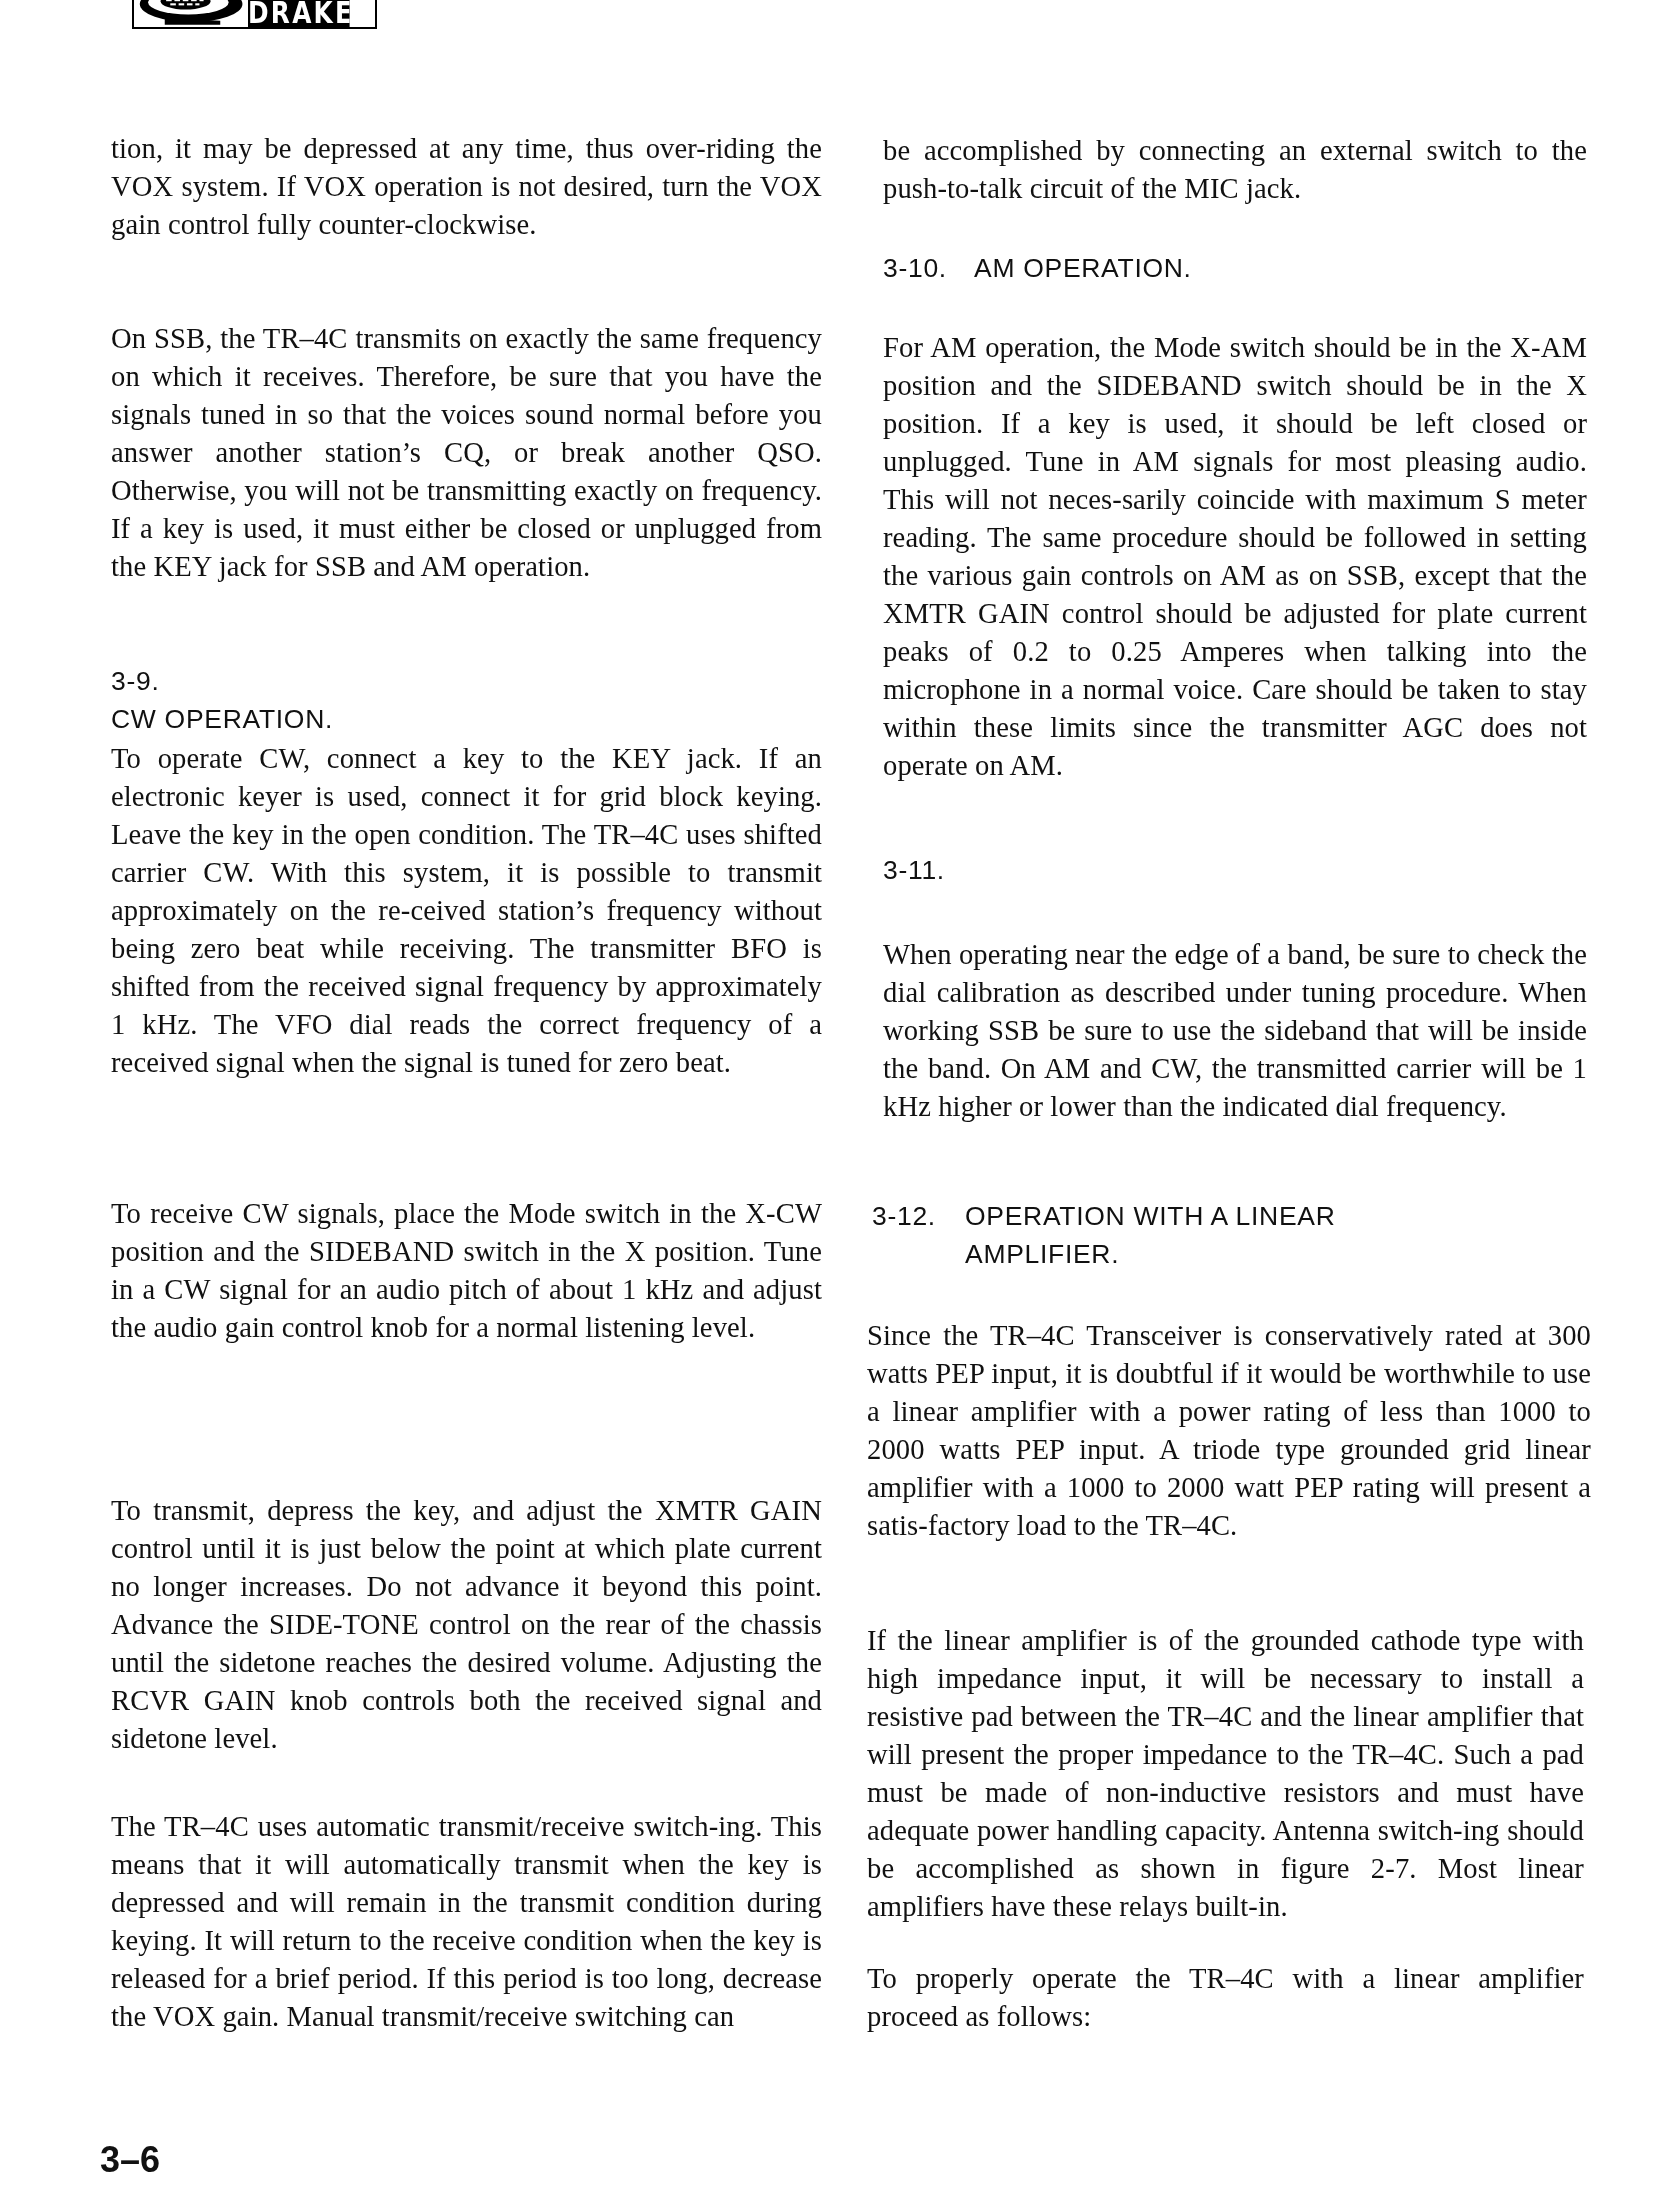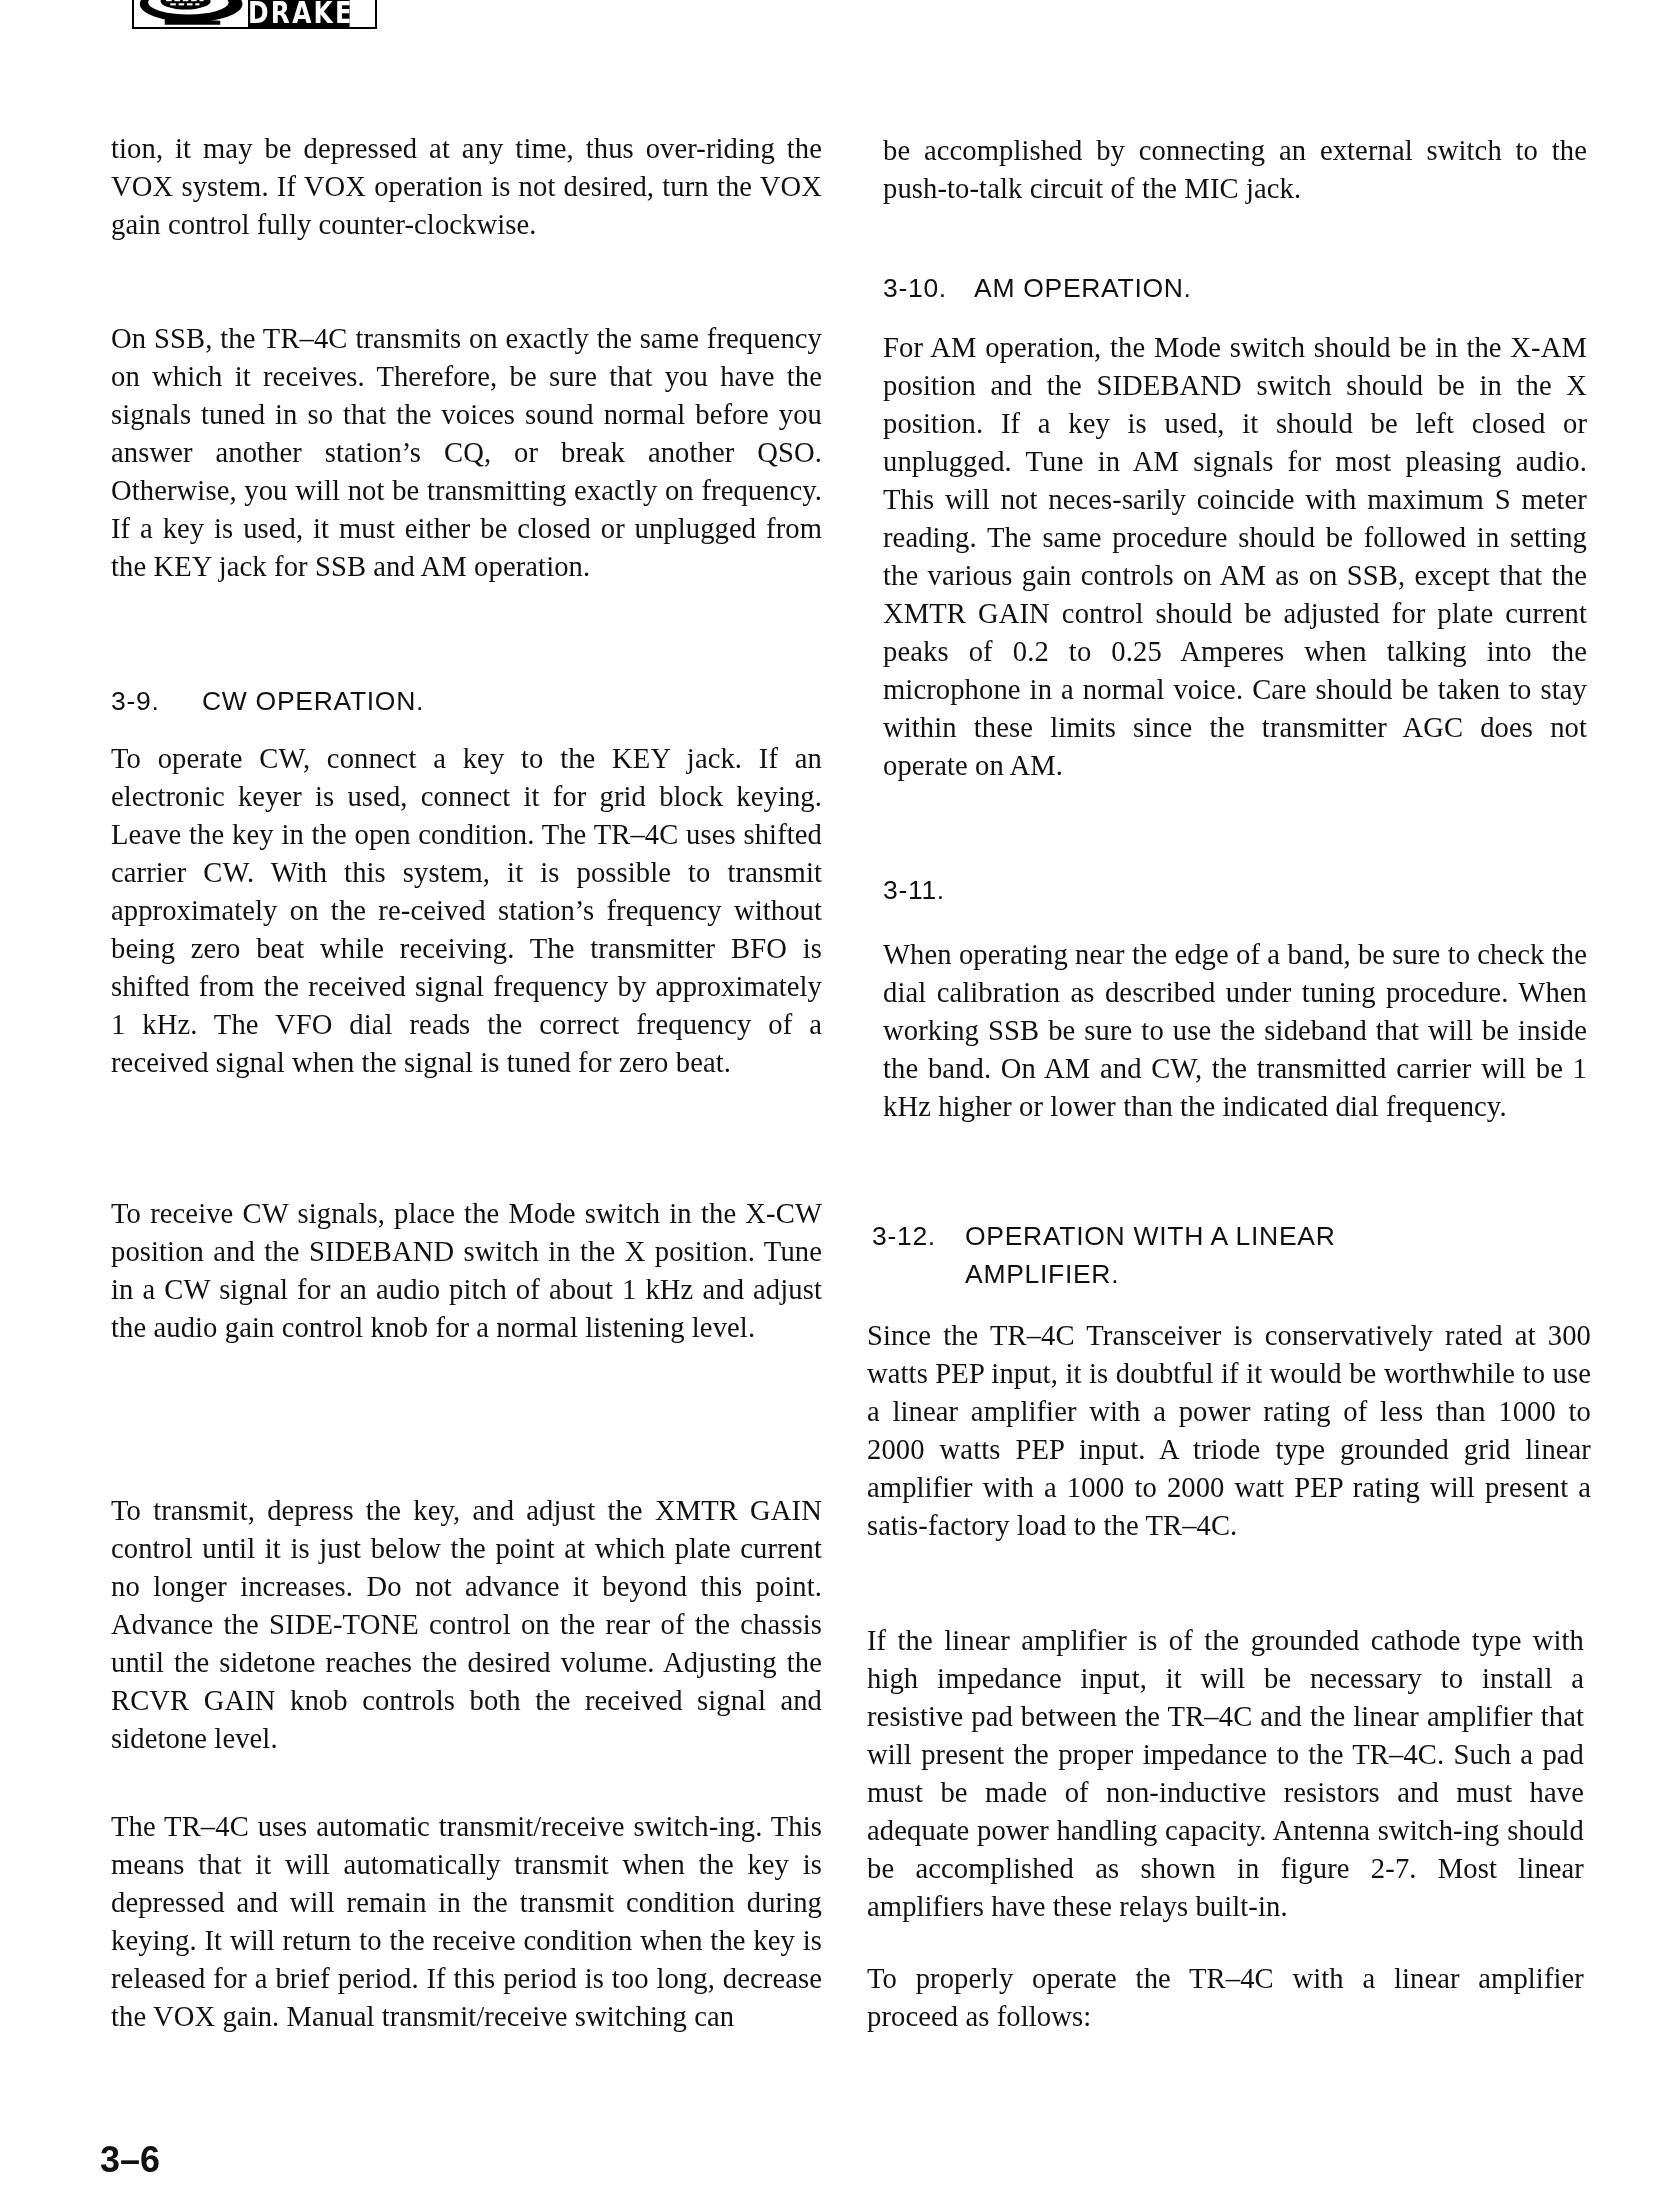--- a/index.html
+++ b/index.html
@@ -4,21 +4,21 @@
 <style>
   html, body { margin: 0; padding: 0; background: #ffffff; }
   body { width: 1672px; height: 2194px; position: relative; overflow: hidden; color: #111; }
   .logo { position: absolute; left: 132px; top: 0; width: 245px; height: 29px; display: flex; border: 2.1px solid #000; border-top: none; box-sizing: border-box; }
   .logo-mark { width: 114px; height: 100%; background: #fff; position: relative; overflow: hidden; }
   .logo-mark svg { position: absolute; left: 2.8px; top: -2.8px; }
   .logo-word { flex: 1; background: #000; color: #fff; font-family: "DejaVu Sans", sans-serif; font-weight: bold; font-size: 31px; line-height: 25px; letter-spacing: 2.8px; text-align: center; overflow: hidden; transform: scaleX(0.8); transform-origin: left top; width: 160px; }
   .block { position: absolute; font-family: "Liberation Serif", serif; font-size: 28.6px; line-height: 38px; text-align: justify; text-align-last: left; letter-spacing: 0.1px; }
   .col-left { left: 111px; width: 711px; }
   .col-right { left: 883px; width: 704px; }
-  .heading { position: absolute; font-family: "Liberation Sans", sans-serif; font-size: 26.5px; line-height: 38px; letter-spacing: 0.7px; display: flex; margin-top: 20px; }
+  .heading { position: absolute; font-family: "Liberation Sans", sans-serif; font-size: 26.5px; line-height: 38px; letter-spacing: 0.7px; display: flex; }
   .heading .num { display: inline-block; width: 91px; }
   .heading .ttl { display: inline-block; }
   .pagenum { position: absolute; left: 100px; top: 2139px; font-family: Liberation Sans, sans-serif; font-weight: bold; font-size: 36px; }
 </style>
 </head>
 <body>
 
 <div class="logo">
   <div class="logo-mark">
     <svg width="111" height="32" viewBox="0 0 160 46">
@@ -38,21 +38,21 @@
       </g>
       <path d="M40 30 L40 40 L120 40 L120 34 Z" fill="#000"></path>
     </svg>
   </div>
   <div class="logo-word">DRAKE</div>
 </div>
 
 <div class="block col-left" style="top:130px;">tion, it may be depressed at any time, thus over-riding the VOX system. If VOX operation is not desired, turn the VOX gain control fully counter-clockwise.</div>
 <div class="block col-left" style="top:320px;">On SSB, the TR–4C transmits on exactly the same frequency on which it receives. Therefore, be sure that you have the signals tuned in so that the voices sound normal before you answer another station’s CQ, or break another QSO. Otherwise, you will not be transmitting exactly on frequency. If a key is used, it must either be closed or unplugged from the KEY jack for SSB and AM operation.</div>
 
-<div class="heading" style="left:111px; top:662px;">
+<div class="heading" style="left:111px; top:662px;flex-direction:column;">
   <span class="num">3-9.</span>
   <span class="ttl">CW OPERATION.</span>
 </div>
 
 <div class="block col-left" style="top:740px;">To operate CW, connect a key to the KEY jack. If an electronic keyer is used, connect it for grid block keying. Leave the key in the open condition. The TR–4C uses shifted carrier CW. With this system, it is possible to transmit approximately on the re-ceived station’s frequency without being zero beat while receiving. The transmitter BFO is shifted from the received signal frequency by approximately 1 kHz. The VFO dial reads the correct frequency of a received signal when the signal is tuned for zero beat.</div>
 <div class="block col-left" style="top:1195px;">To receive CW signals, place the Mode switch in the X-CW position and the SIDEBAND switch in the X position. Tune in a CW signal for an audio pitch of about 1 kHz and adjust the audio gain control knob for a normal listening level.</div>
 <div class="block col-left" style="top:1492px;">To transmit, depress the key, and adjust the XMTR GAIN control until it is just below the point at which plate current no longer increases. Do not advance it beyond this point. Advance the SIDE-TONE control on the rear of the chassis until the sidetone reaches the desired volume. Adjusting the RCVR GAIN knob controls both the received signal and sidetone level.</div>
 <div class="block col-left" style="top:1808px;">The TR–4C uses automatic transmit/receive switch-ing. This means that it will automatically transmit when the key is depressed and will remain in the transmit condition during keying. It will return to the receive condition when the key is released for a brief period. If this period is too long, decrease the VOX gain. Manual transmit/receive switching can</div>
 
 <div class="block col-right" style="top:132px;">be accomplished by connecting an external switch to the push-to-talk circuit of the MIC jack.</div>

